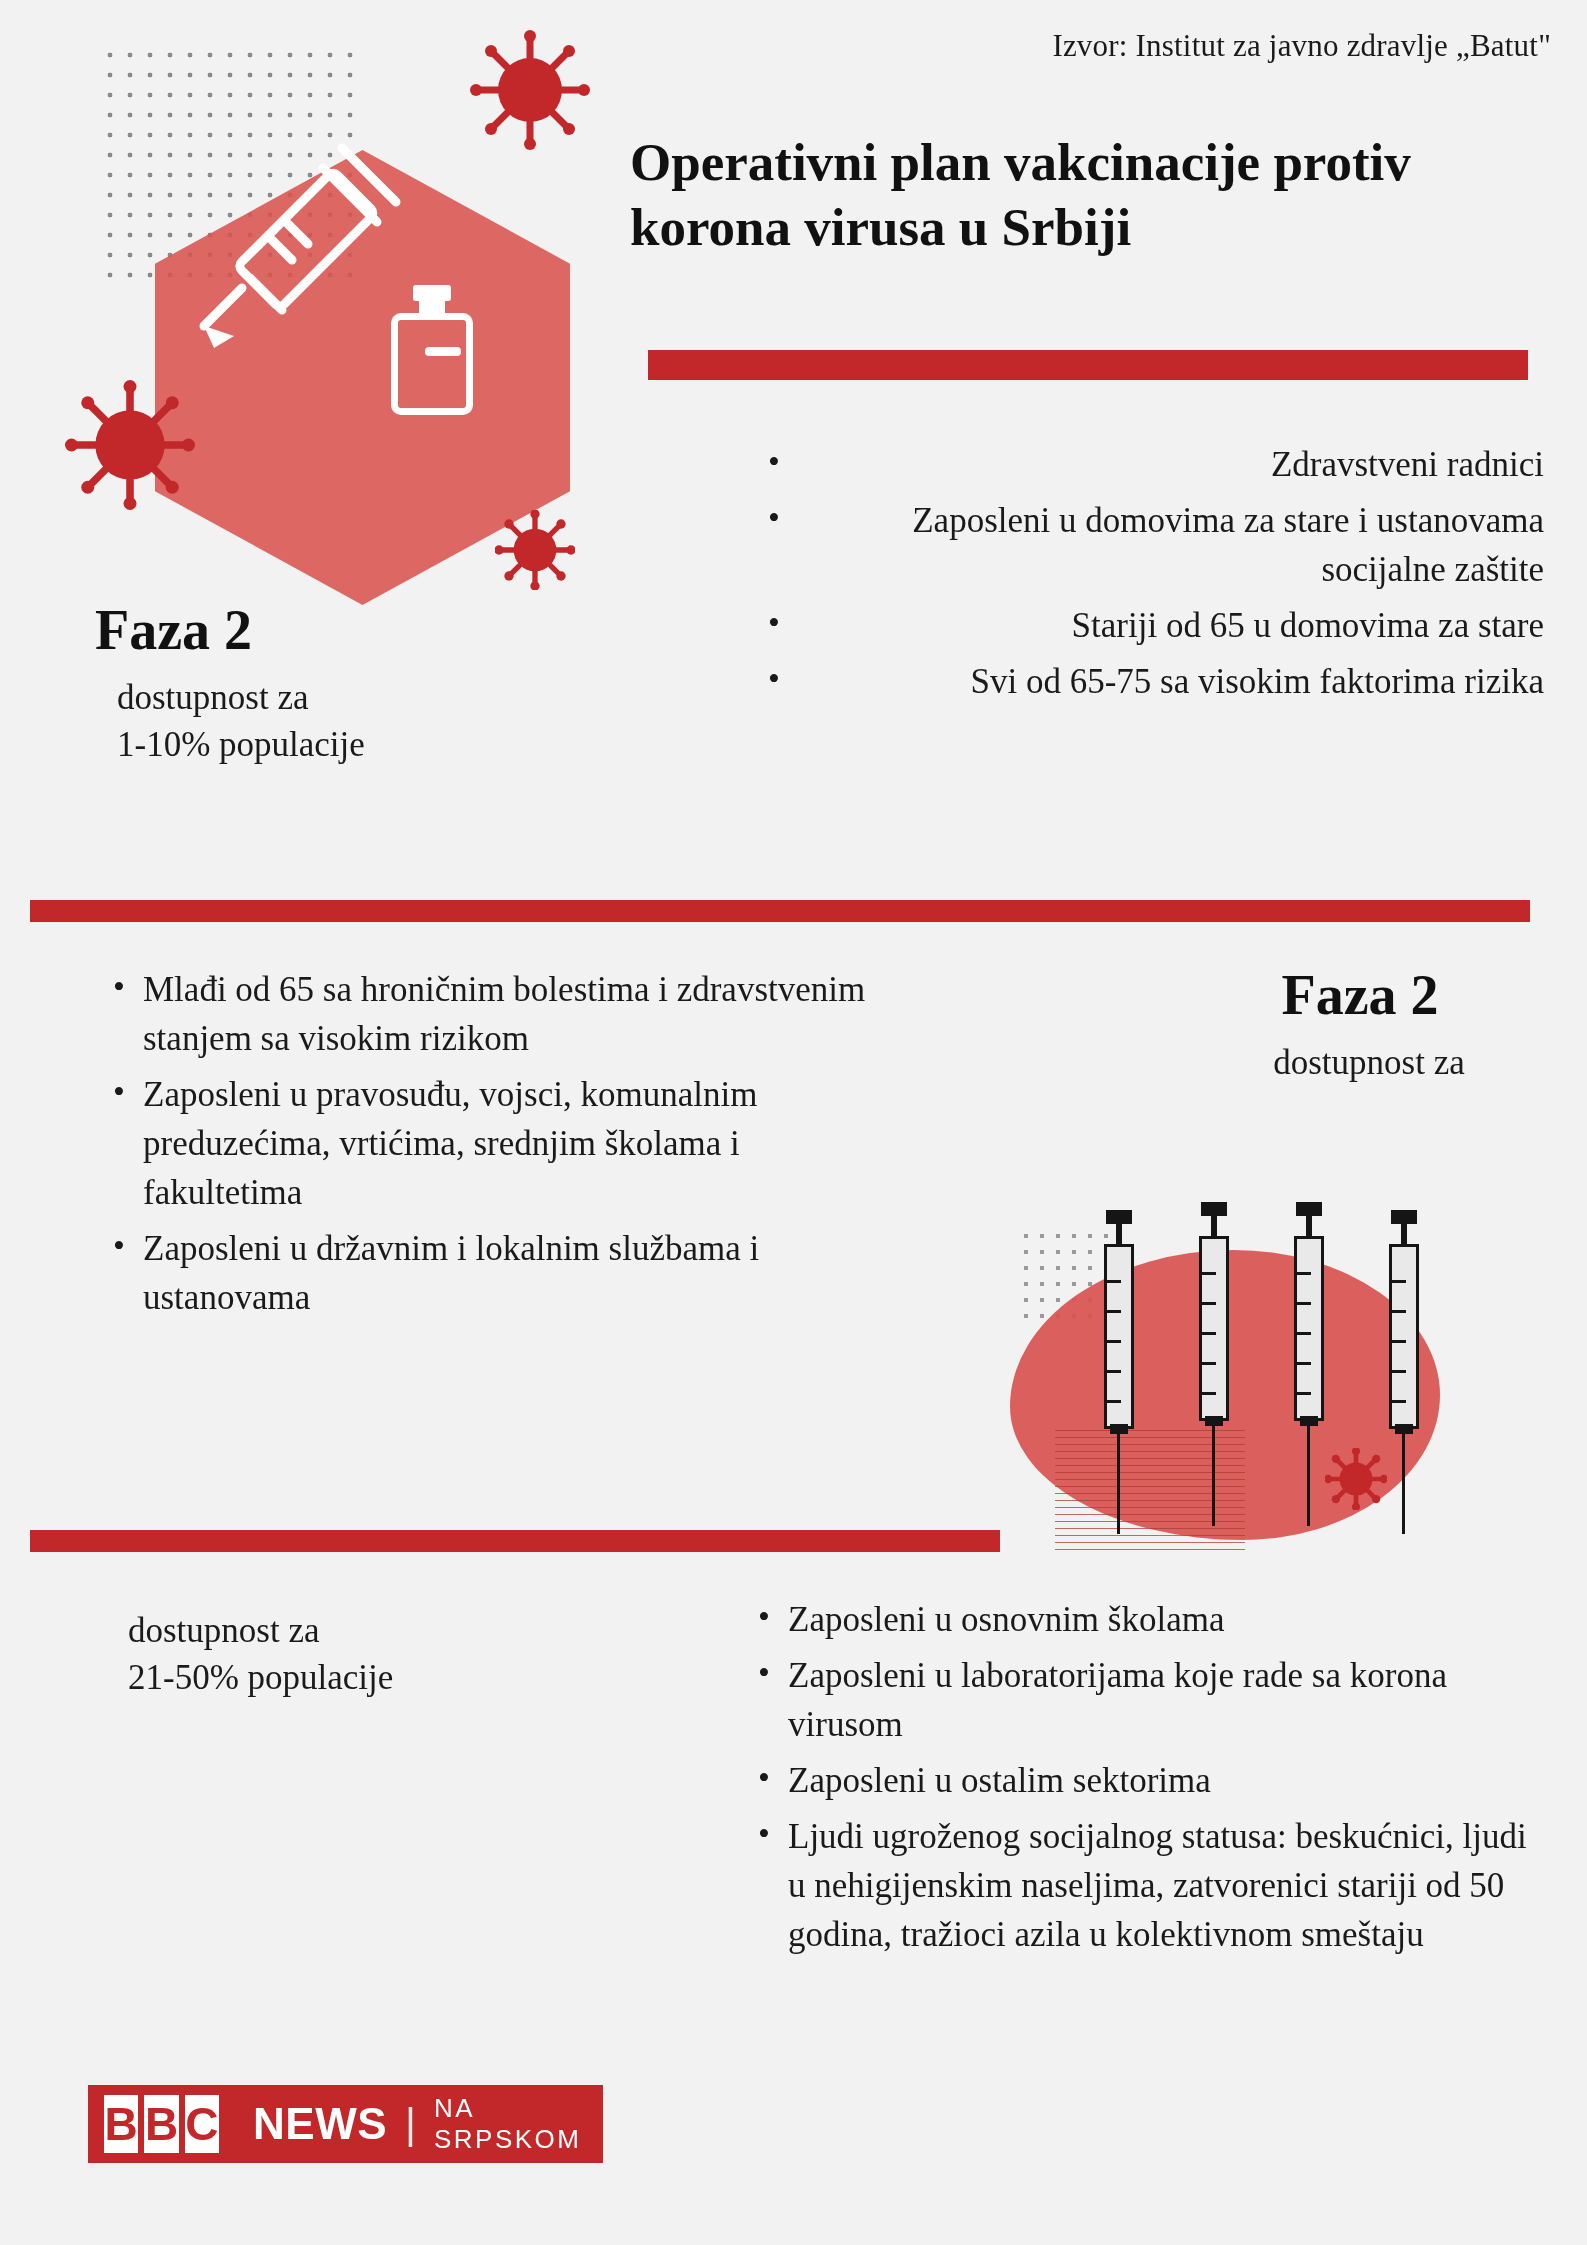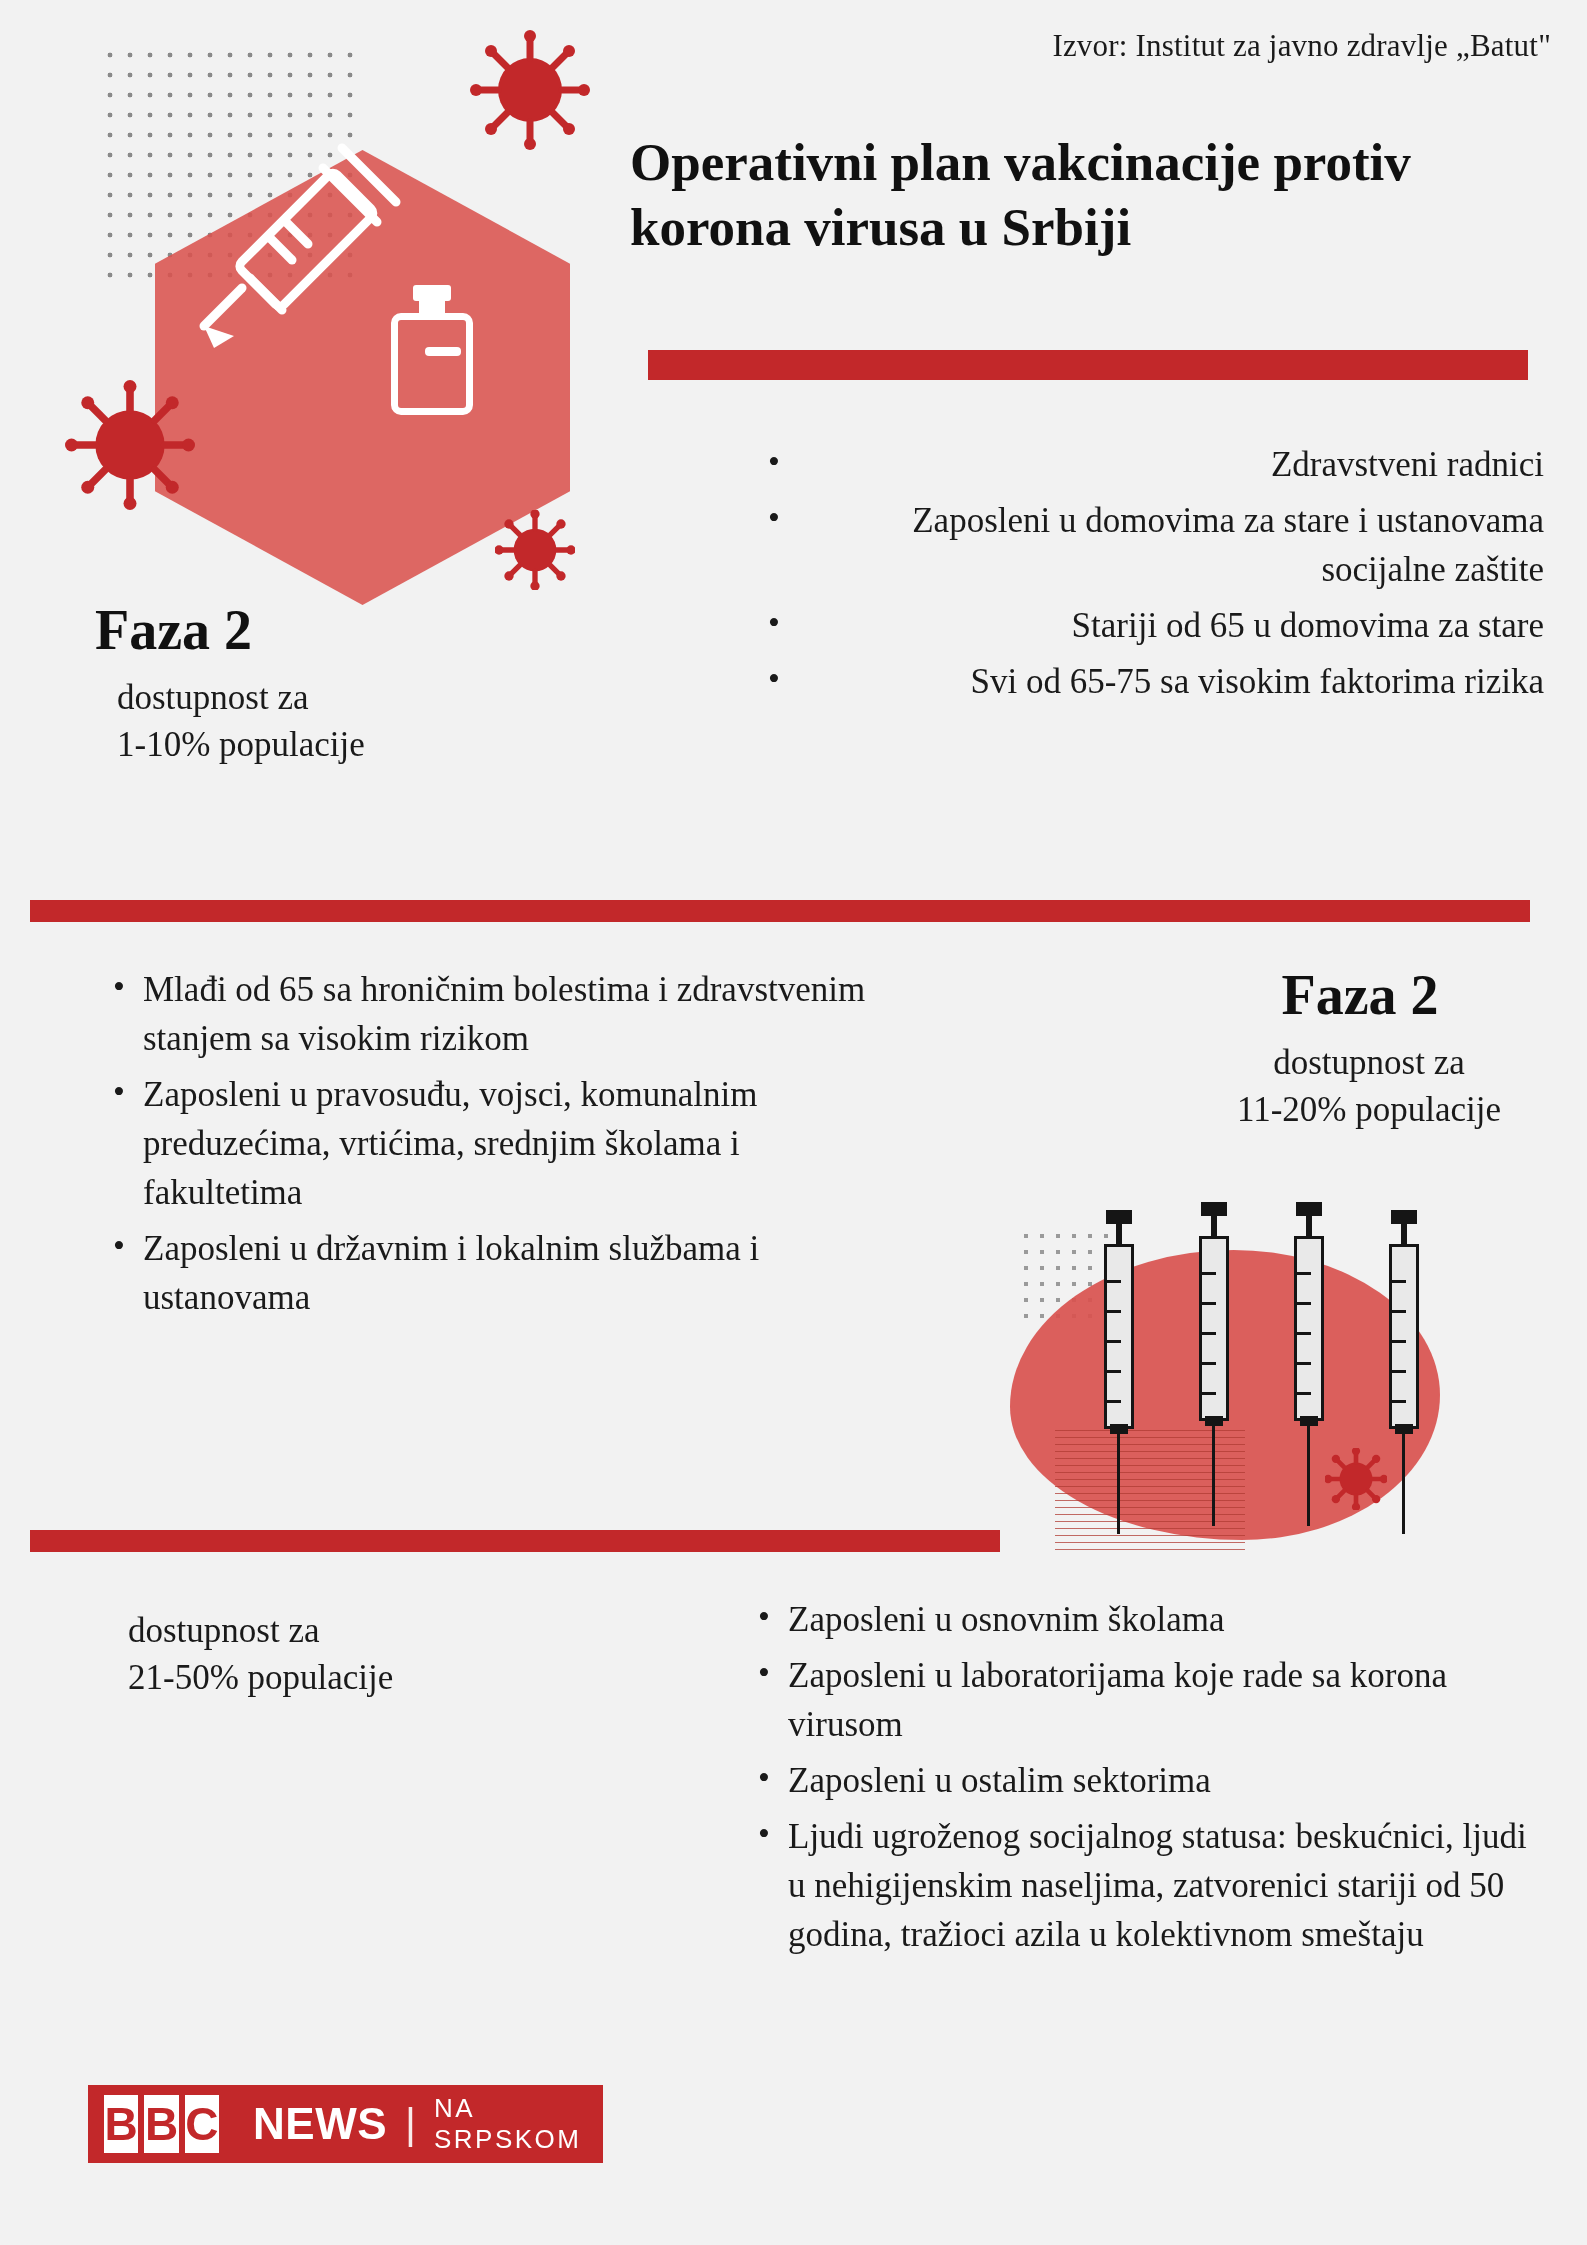--- a/index.html
+++ b/index.html
@@ -371,21 +371,20 @@
 <ul class="bullets" style="left:105px; top:965px; width:760px;">
   <li>Mlađi od 65 sa hroničnim bolestima i zdravstvenim stanjem sa visokim rizikom</li>
   <li>Zaposleni u pravosuđu, vojsci, komunalnim preduzećima, vrtićima, srednjim školama i fakultetima</li>
   <li>Zaposleni u državnim i lokalnim službama i ustanovama</li>
 </ul>
 
 <div class="phase-head" style="left:1140px; top:965px; width:440px; text-align:center;">
   <div class="phase-name">Faza 2</div>
   <div class="phase-sub" style="padding-left:18px;">
     <div>dostupnost za</div>
-    <div>11-20% populacije</div>
   </div>
 </div>
 
 <div class="phase2-art">
   <div class="p2dots"></div>
   <div class="blob"></div>
   <div class="hatch"></div>
 
   <div class="syringe2" style="left:100px; top:30px;">
     <div class="plunger"></div>

